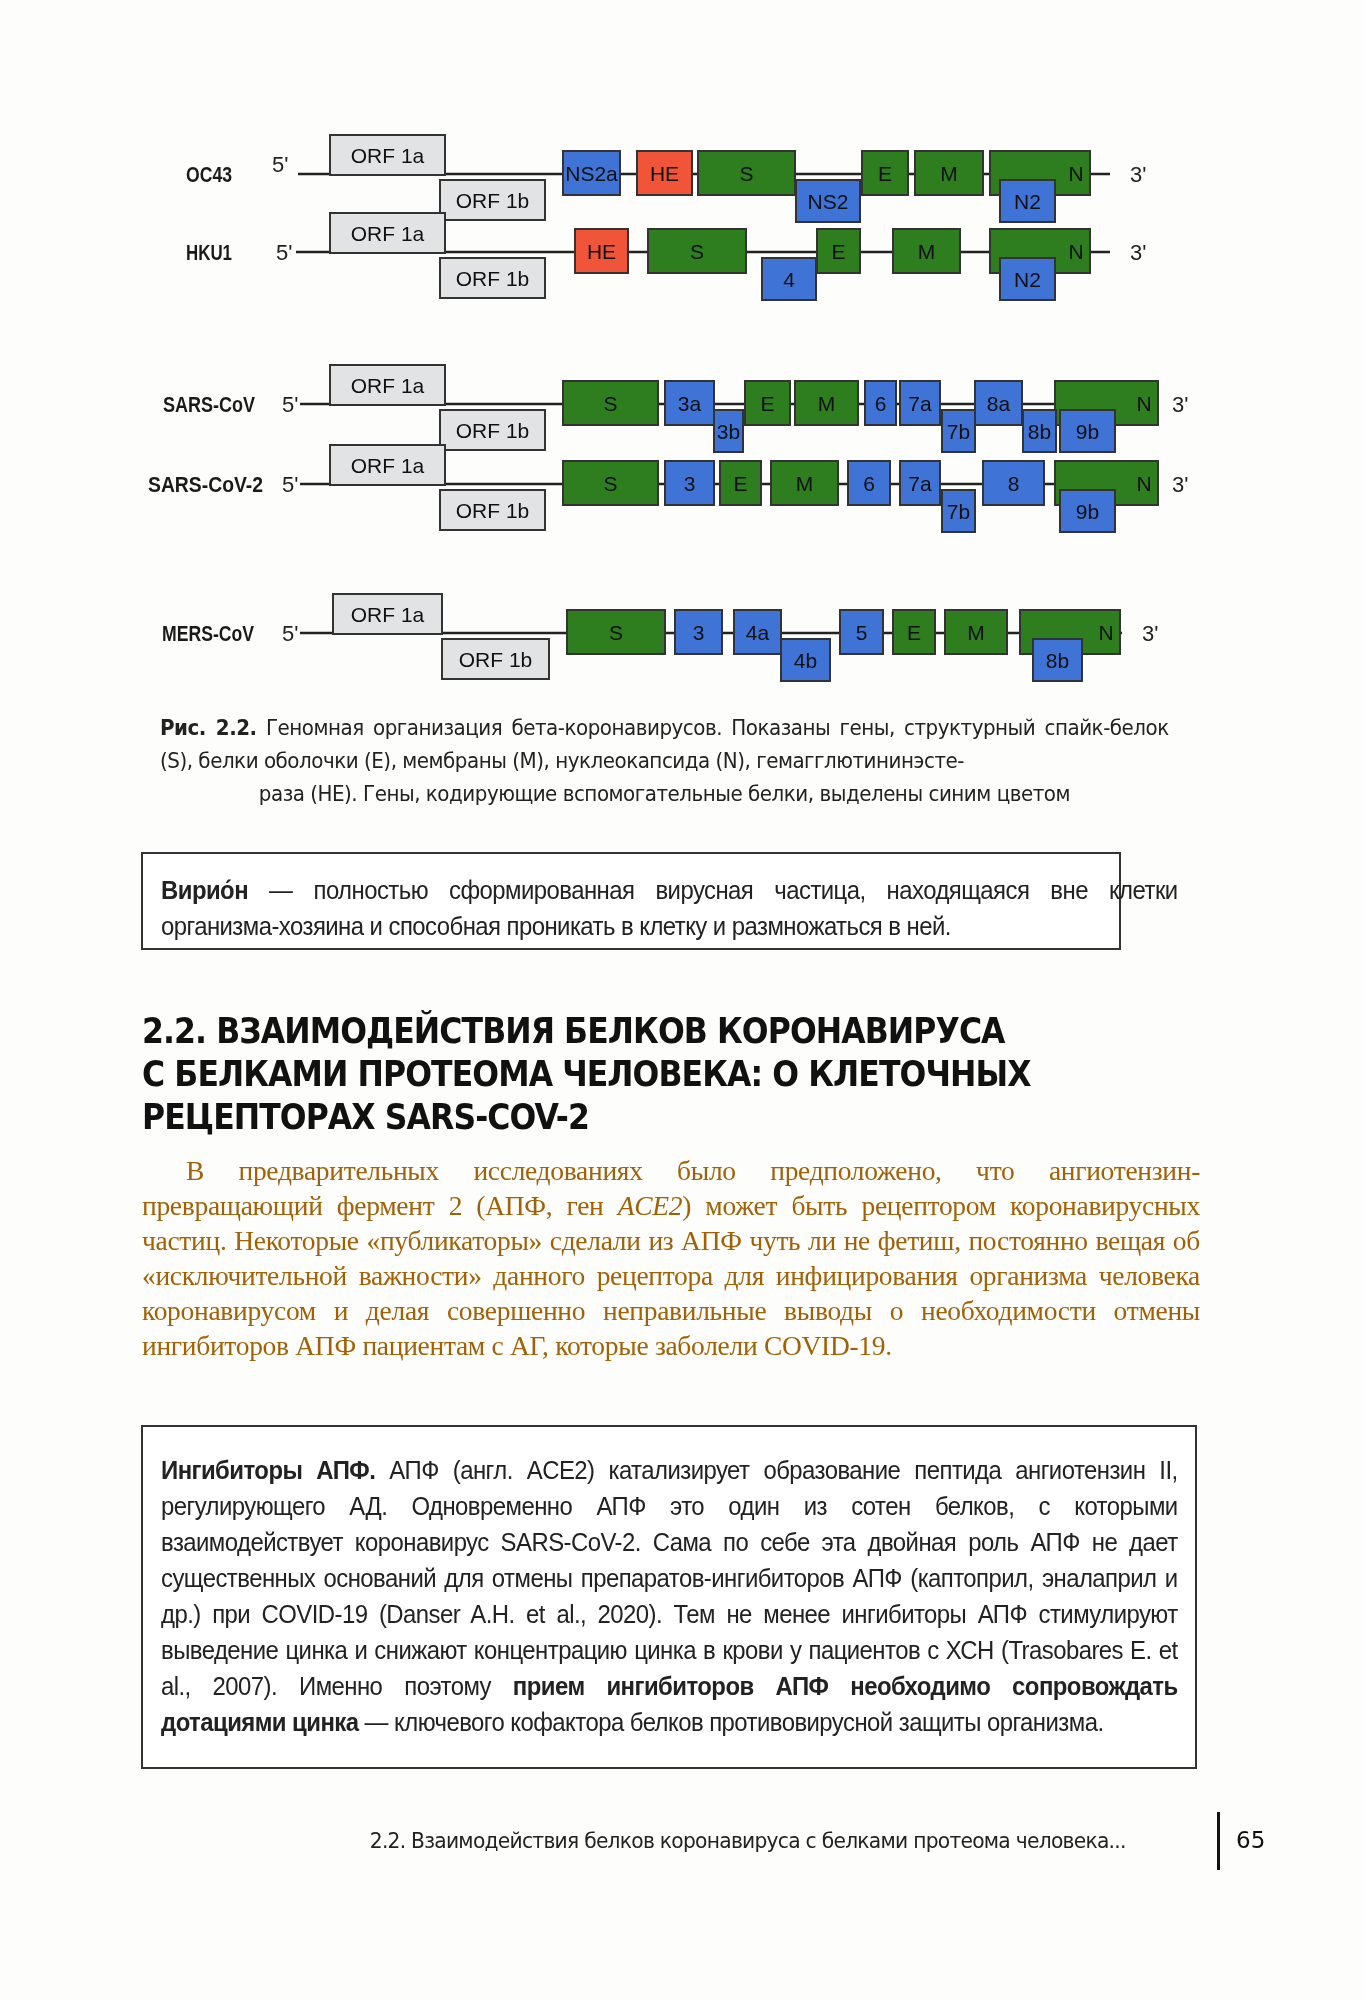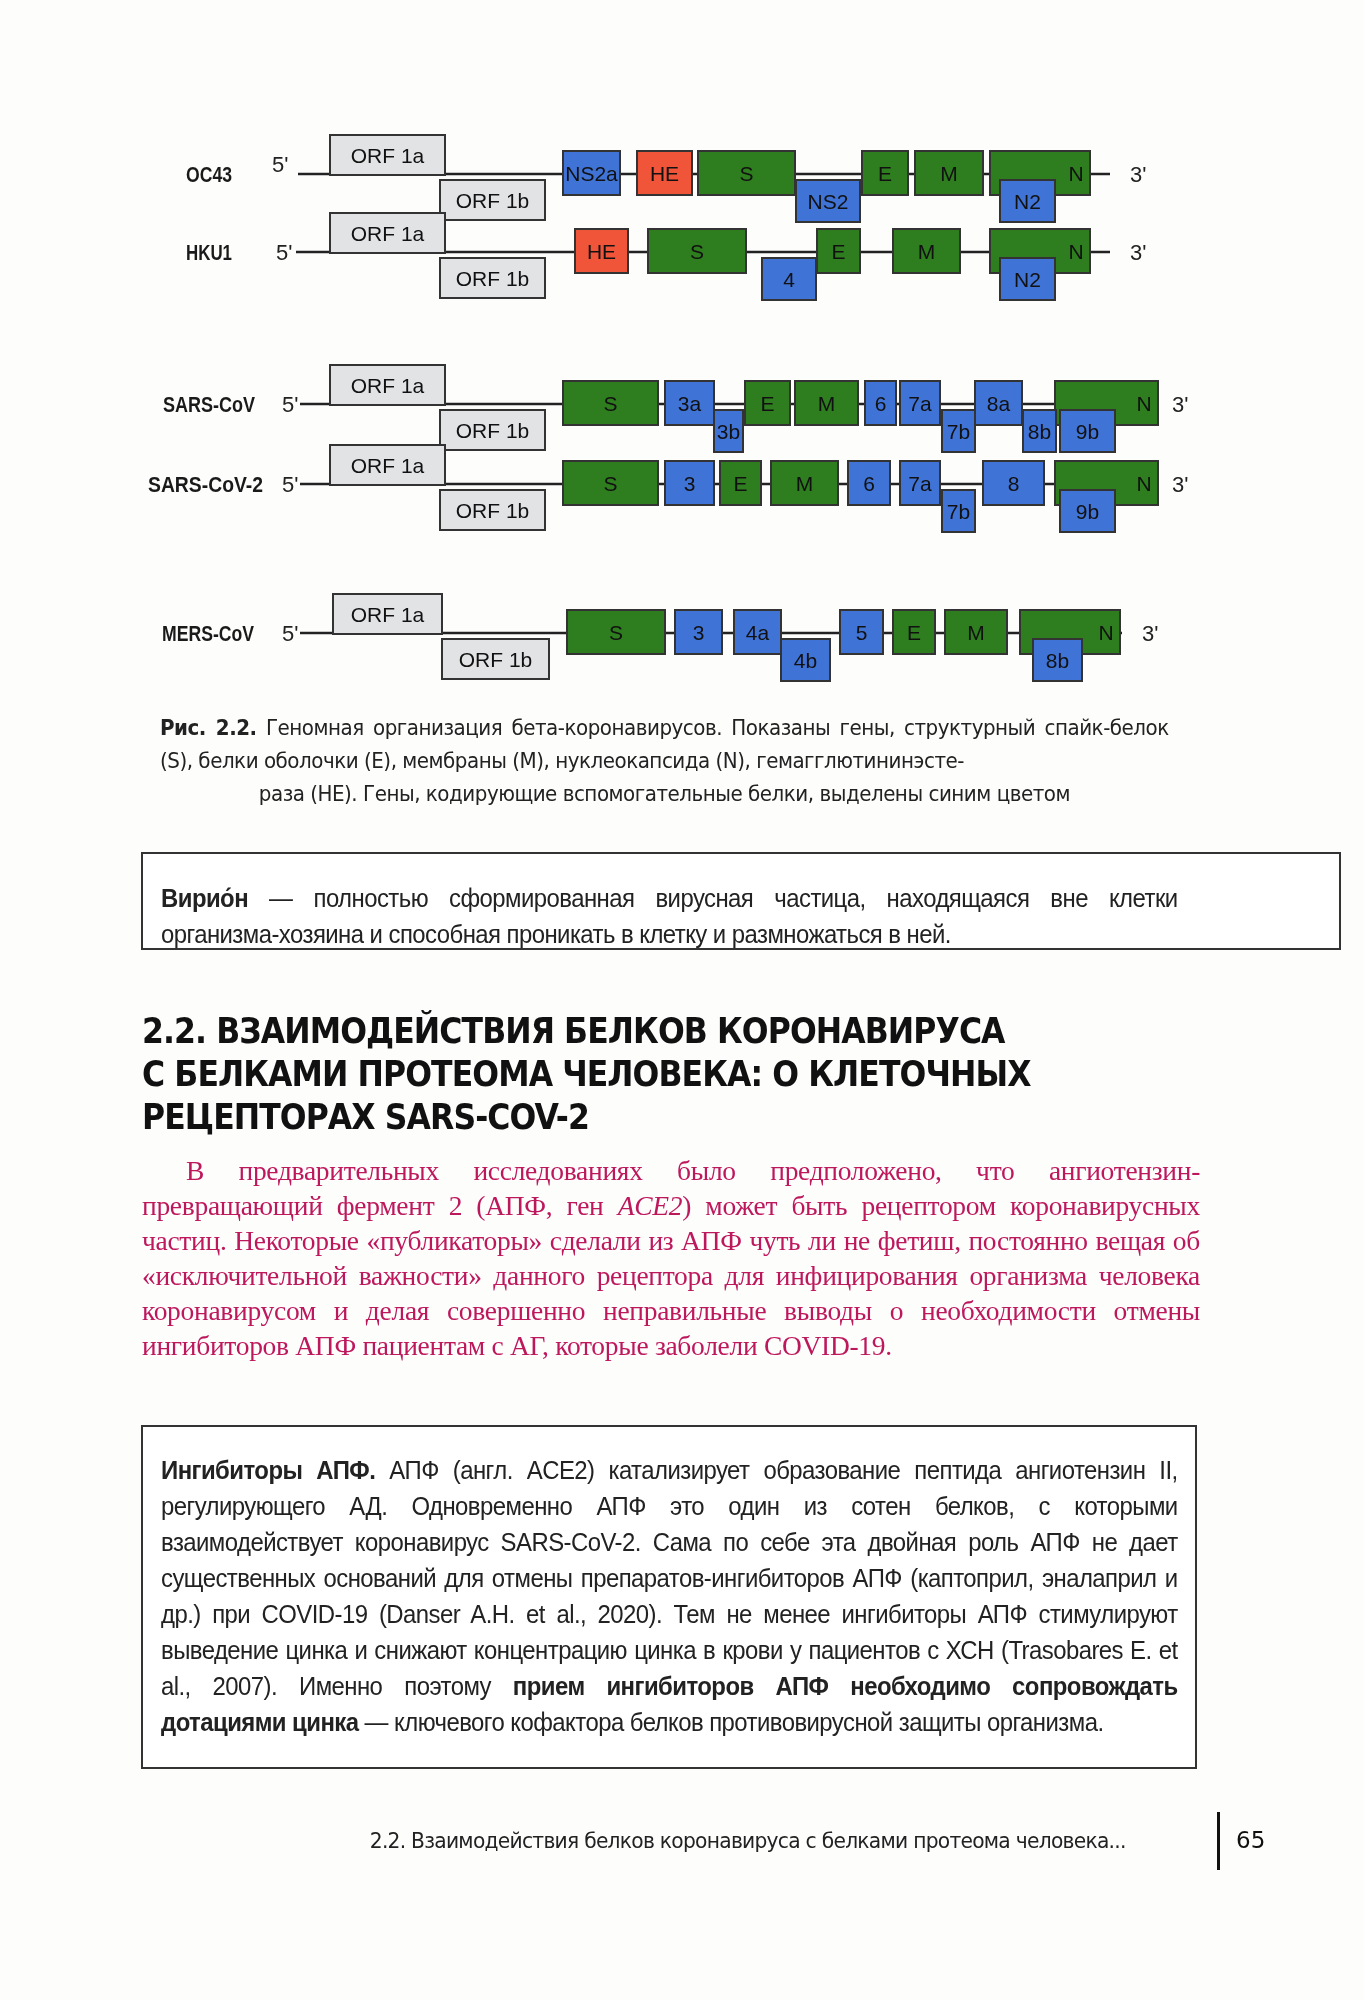--- a/index.html
+++ b/index.html
@@ -13,31 +13,31 @@
     position: absolute; left: 160px; top: 712px; width: 1040px;
     font-family: "DejaVu Sans", sans-serif; font-size: 20.5px; line-height: 33px;
     text-align: justify; color: #222; letter-spacing: -0.5px; transform: scaleX(0.97); transform-origin: left top;
   }
   .caption .last { text-align: center; display: block; }
   .caption b { font-weight: bold; }
   .box {
     position: absolute; border: 2px solid #333; background: #fff;
     font-family: "Liberation Sans", sans-serif; color: #222;
   }
-  .virion-box { left: 141px; top: 852px; width: 1200px; height: 98px; padding: 16px 18px; box-sizing: border-box; }
+  .virion-box { left: 141px; top: 852px; width: 980px; height: 98px; padding: 8px 18px; box-sizing: border-box; }
   .virion-box p { margin: 10px 0 0 0; font-size: 26px; line-height: 36px; text-align: justify; letter-spacing: -0.6px; transform: scaleX(0.92); transform-origin: left top; width: 1105px; }
   .section-title {
     position: absolute; left: 142px; top: 1010px; width: 1060px;
     font-family: "DejaVu Sans", sans-serif; font-weight: bold; font-size: 35px; line-height: 43px;
     color: #111; letter-spacing: -1px; transform: scaleX(0.9); transform-origin: left top; margin: 0;
   }
   .body-text {
     position: absolute; left: 142px; top: 1153px; width: 1058px;
     font-family: "Liberation Serif", serif; font-size: 27.5px; line-height: 35px;
-    text-align: justify; color: #be185d; margin: 0; letter-spacing: -0.3px;
+    text-align: justify; color: #a16207; margin: 0; letter-spacing: -0.3px;
   }
   .body-text .indent { display: inline-block; width: 44px; }
   .ace-box { left: 141px; top: 1425px; width: 1056px; height: 344px; padding: 15px 18px; box-sizing: border-box; }
   .ace-box p { margin: 10px 0 0 0; font-size: 26px; line-height: 36px; text-align: justify; letter-spacing: -0.6px; transform: scaleX(0.92); transform-origin: left top; width: 1105px; }
   .footer {
     position: absolute; left: 318px; top: 1812px; width: 930px; height: 60px;
   }
   .footer .running { position: absolute; right: 122px; top: 16px; font-family: "DejaVu Sans", sans-serif; font-size: 22px; color: #222; letter-spacing: -0.8px; transform: scaleX(0.92); transform-origin: right top; white-space: nowrap; }
   .footer .rule { position: absolute; left: 899px; top: 0; width: 3px; height: 58px; background: #111; }
   .footer .page { position: absolute; left: 918px; top: 15px; font-family: "DejaVu Sans", sans-serif; font-weight: normal; font-size: 23px; color: #111; }

